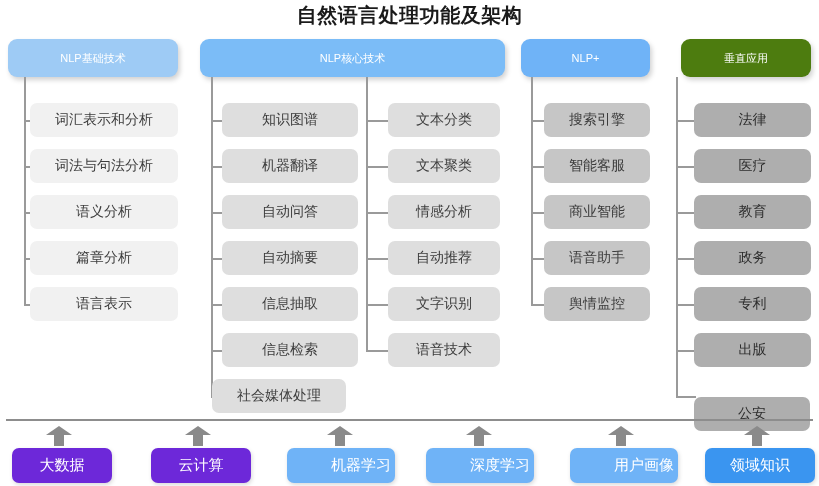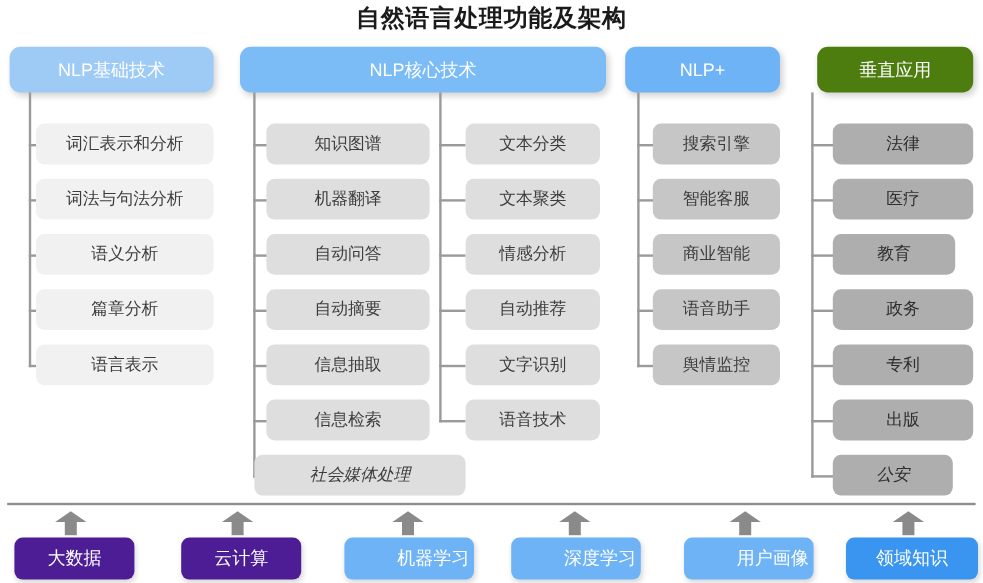--- a/index.html
+++ b/index.html
@@ -19,21 +19,21 @@
     letter-spacing:0.5px;
   }
 
   
   .hdr{
     position:absolute;
     height:38px;
     border-radius:9px;
     display:flex;align-items:center;justify-content:center;
     color:#ffffff;
-    font-size:15px;
+    font-size:11px;
     box-shadow:2px 3px 5px rgba(0,0,0,0.18);
     box-sizing:border-box;
   }
   .hdr-1{left:8px;  top:39px; width:170px; background:#9ecbf5;}
   .hdr-2{left:200px;top:39px; width:305px; background:#7bbcf7;}
   .hdr-3{left:521px;top:39px; width:129px; background:#6fb3f7;}
   .hdr-4{left:681px;top:39px; width:130px; background:#4d7c0f;}
 
   
   .item{
@@ -72,21 +72,21 @@
     border-bottom:9px solid #8a8a8a;
   }
   .base{
     position:absolute;top:448px;height:35px;
     border-radius:7px;
     display:flex;align-items:center;justify-content:center;
     color:#ffffff;font-size:15px;
     box-shadow:1px 2px 4px rgba(0,0,0,0.15);
     box-sizing:border-box;
   }
-  .base-l{background:#4c1d95;font-family:Liberation Serif, serif;}
+  .base-l{background:#6d28d9;font-family:Liberation Serif, serif;}
   .base-m{background:#6fb3f7;padding-left:40px;}
   .base-d{background:#3a95f0;}
 </style>
 </head>
 <body>
 
 <div id="diagram">
 
   <div class="title">自然语言处理功能及架构</div>
 
@@ -116,21 +116,21 @@
   <div class="hline" style="left:211px;top:304px;width:22px;"></div>
   <div class="hline" style="left:211px;top:350px;width:22px;"></div>
   <div class="hline" style="left:211px;top:396px;width:22px;"></div>
 
   <div class="item tone-b" style="left:222px;top:103px;width:136px;">知识图谱</div>
   <div class="item tone-b" style="left:222px;top:149px;width:136px;">机器翻译</div>
   <div class="item tone-b" style="left:222px;top:195px;width:136px;">自动问答</div>
   <div class="item tone-b" style="left:222px;top:241px;width:136px;">自动摘要</div>
   <div class="item tone-b" style="left:222px;top:287px;width:136px;">信息抽取</div>
   <div class="item tone-b" style="left:222px;top:333px;width:136px;">信息检索</div>
-  <div class="item tone-b" style="left:212px;top:379px;width:176px;font-style:italic;">社会媒体处理</div>
+  <div class="item tone-b" style="left:212px;top:379px;width:134px;">社会媒体处理</div>
 
   <div class="vline" style="left:366px;top:77px;height:275px;"></div>
   <div class="hline" style="left:366px;top:120px;width:22px;"></div>
   <div class="hline" style="left:366px;top:166px;width:22px;"></div>
   <div class="hline" style="left:366px;top:212px;width:22px;"></div>
   <div class="hline" style="left:366px;top:258px;width:22px;"></div>
   <div class="hline" style="left:366px;top:304px;width:22px;"></div>
   <div class="hline" style="left:366px;top:350px;width:22px;"></div>
 
   <div class="item tone-b" style="left:388px;top:103px;width:112px;">文本分类</div>
@@ -157,25 +157,25 @@
   <div class="hline" style="left:676px;top:120px;width:20px;"></div>
   <div class="hline" style="left:676px;top:166px;width:20px;"></div>
   <div class="hline" style="left:676px;top:212px;width:20px;"></div>
   <div class="hline" style="left:676px;top:258px;width:20px;"></div>
   <div class="hline" style="left:676px;top:304px;width:20px;"></div>
   <div class="hline" style="left:676px;top:350px;width:20px;"></div>
   <div class="hline" style="left:676px;top:396px;width:20px;"></div>
 
   <div class="item tone-d" style="left:694px;top:103px;width:117px;">法律</div>
   <div class="item tone-d" style="left:694px;top:149px;width:117px;text-align:center;">医疗</div>
-  <div class="item tone-d" style="left:694px;top:195px;width:102px;">教育</div>
+  <div class="item tone-d" style="left:694px;top:195px;width:117px;">教育</div>
   <div class="item tone-d" style="left:694px;top:241px;width:117px;">政务</div>
   <div class="item tone-d" style="left:694px;top:287px;width:117px;">专利</div>
   <div class="item tone-d" style="left:694px;top:333px;width:117px;">出版</div>
-  <div class="item tone-d" style="left:694px;top:379px;width:100px;font-style:italic;">公安</div>
+  <div class="item tone-d" style="left:694px;top:397px;width:116px;">公安</div>
 
   <div class="divider"></div>
 
   <div class="arrow" style="left:46px;">
       <span class="head"></span>
       <span class="stem"></span>
     </div>
   <div class="arrow" style="left:185px;">
       <span class="head"></span>
       <span class="stem"></span>

